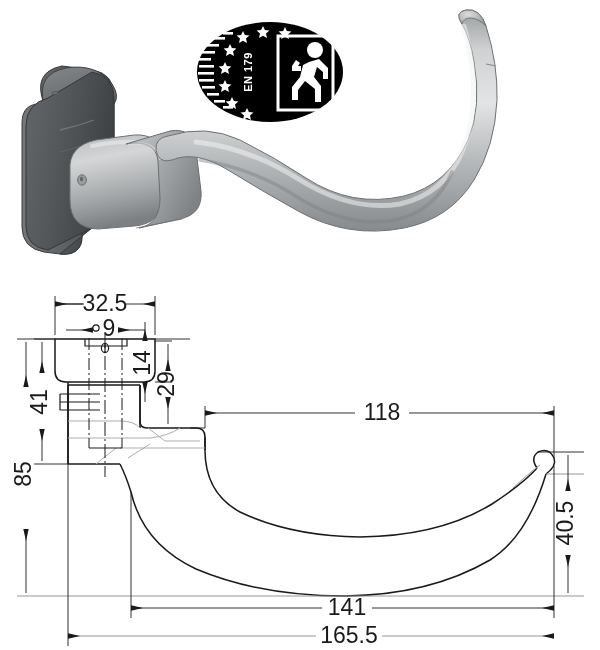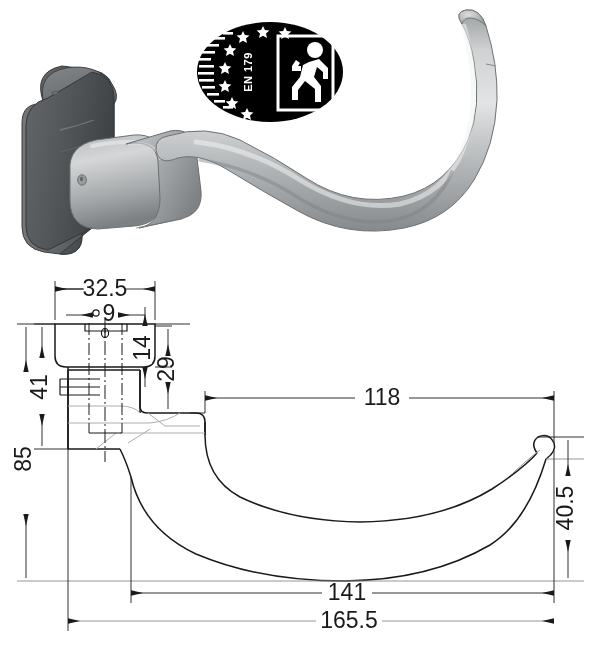--- a/index.html
+++ b/index.html
@@ -7,21 +7,21 @@
   body{
     width:600px;height:650px;
     background:#ffffff;
     font-family:"Liberation Sans", sans-serif;
     position:relative;
     overflow:hidden;
     -webkit-font-smoothing:antialiased;
   }
   .sheet{position:absolute;left:0;top:0;width:600px;height:650px;}
   .render-area{position:absolute;left:0;top:0;width:600px;height:278px;}
-  .drawing-area{position:absolute;left:0;top:263px;width:584px;height:372px;}
+  .drawing-area{position:absolute;left:0;top:278px;width:584px;height:372px;}
   svg{display:block;}
   .dimtext{
     font-family:"Liberation Sans", sans-serif;
     font-size:23px;
     fill:#1a1a1a;
     font-weight:400;
   }
   .logo-text{
     font-family:"Liberation Sans", sans-serif;
     font-weight:bold;

